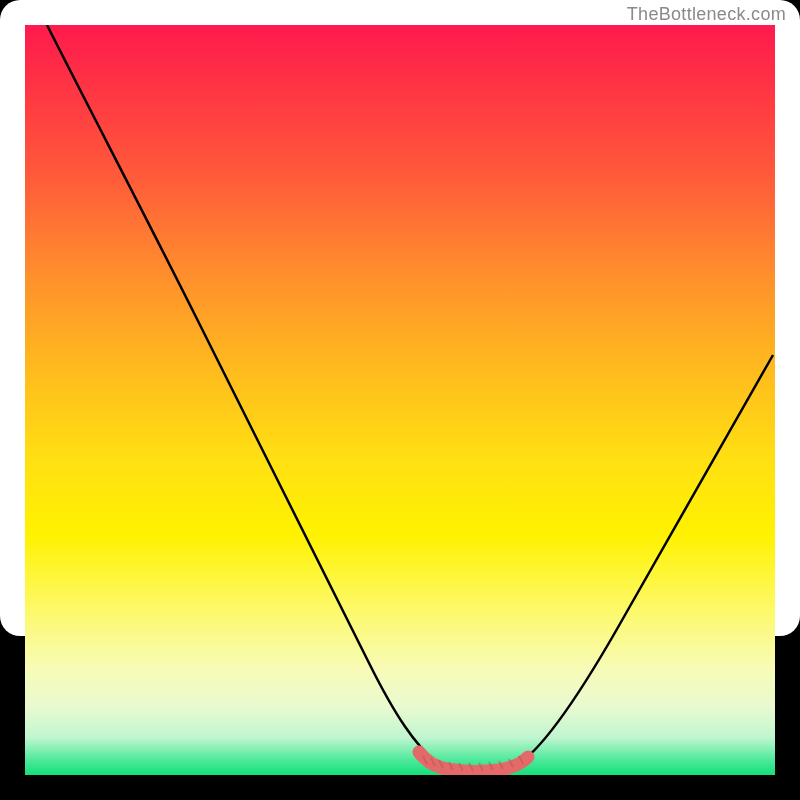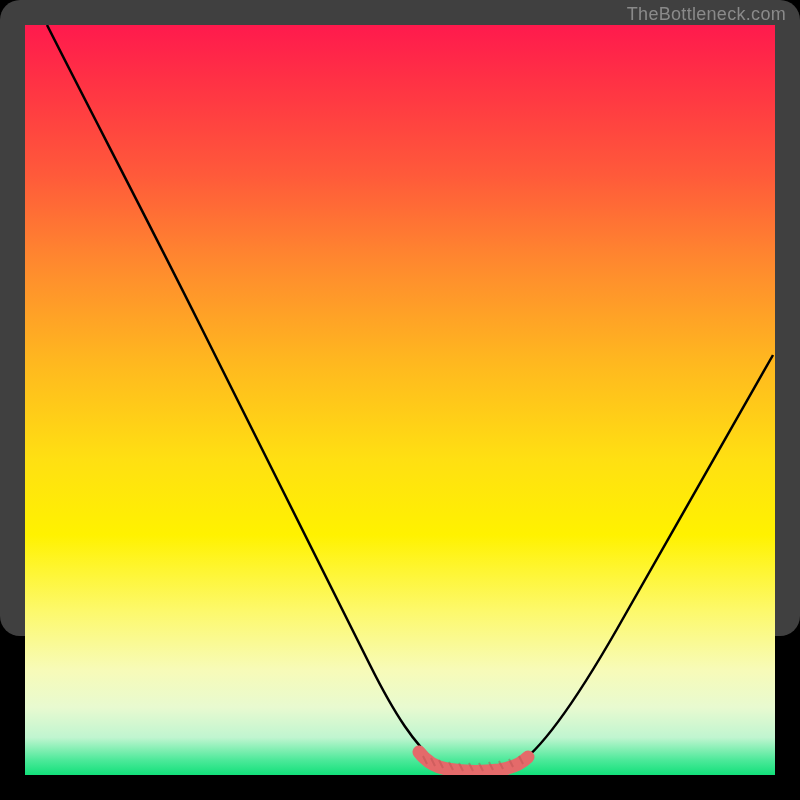--- a/index.html
+++ b/index.html
@@ -6,21 +6,21 @@
     margin: 0;
     padding: 0;
     width: 800px;
     height: 800px;
     background: #000;
     font-family: Arial, Helvetica, sans-serif;
   }
   .outer {
     width: 800px;
     height: 636px;
-    background: #404040;
+    background: #ffffff;
     position: relative;
     border-radius: 20px;
   }
   .plot-area {
     position: absolute;
     left: 25px;
     top: 25px;
     width: 750px;
     height: 750px;
     overflow: hidden;

